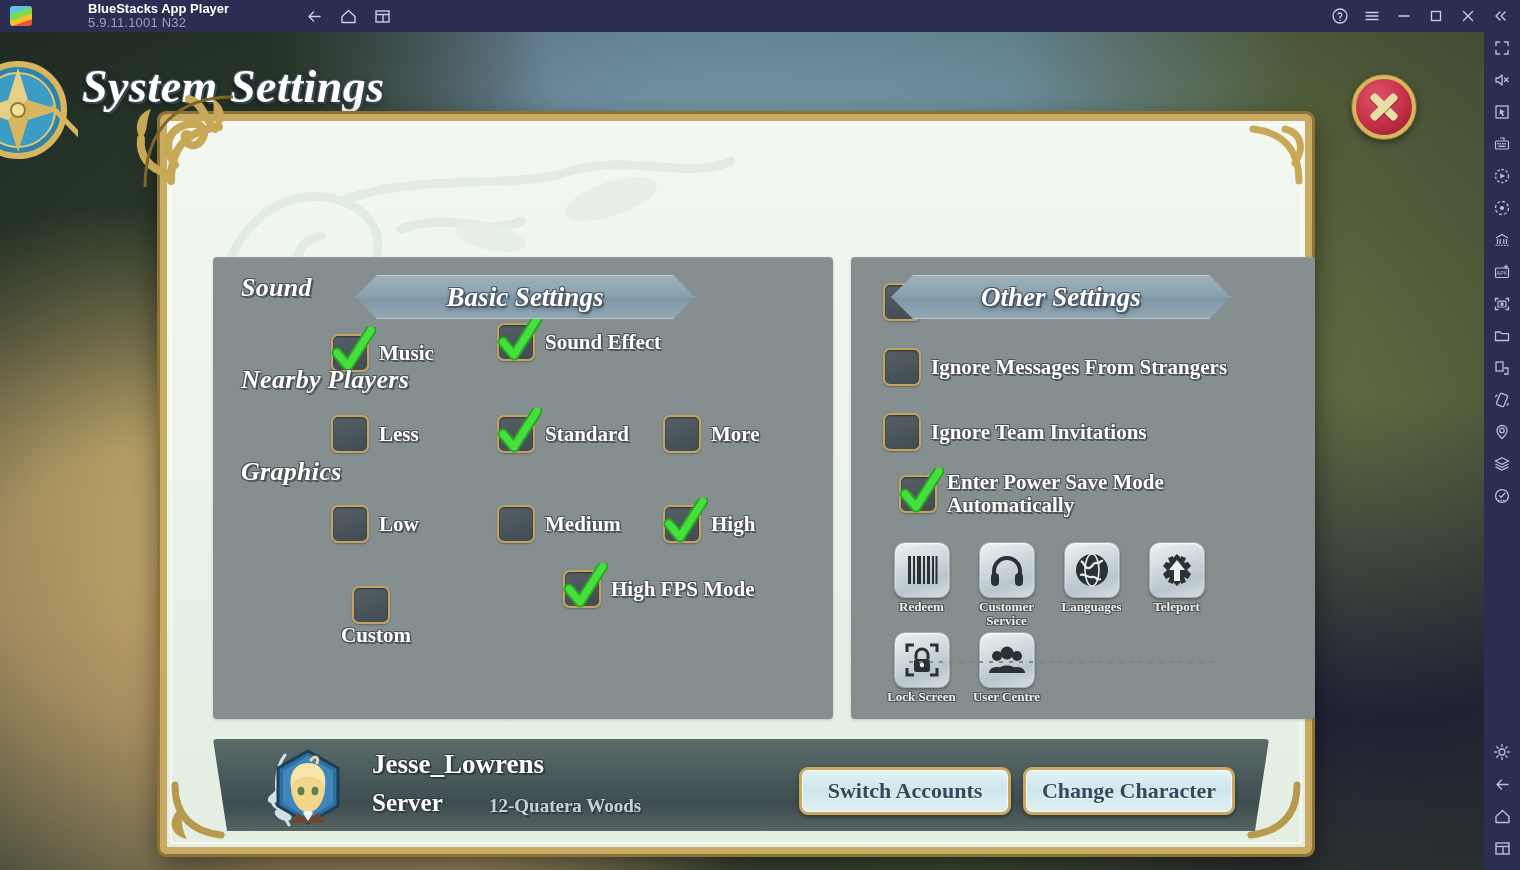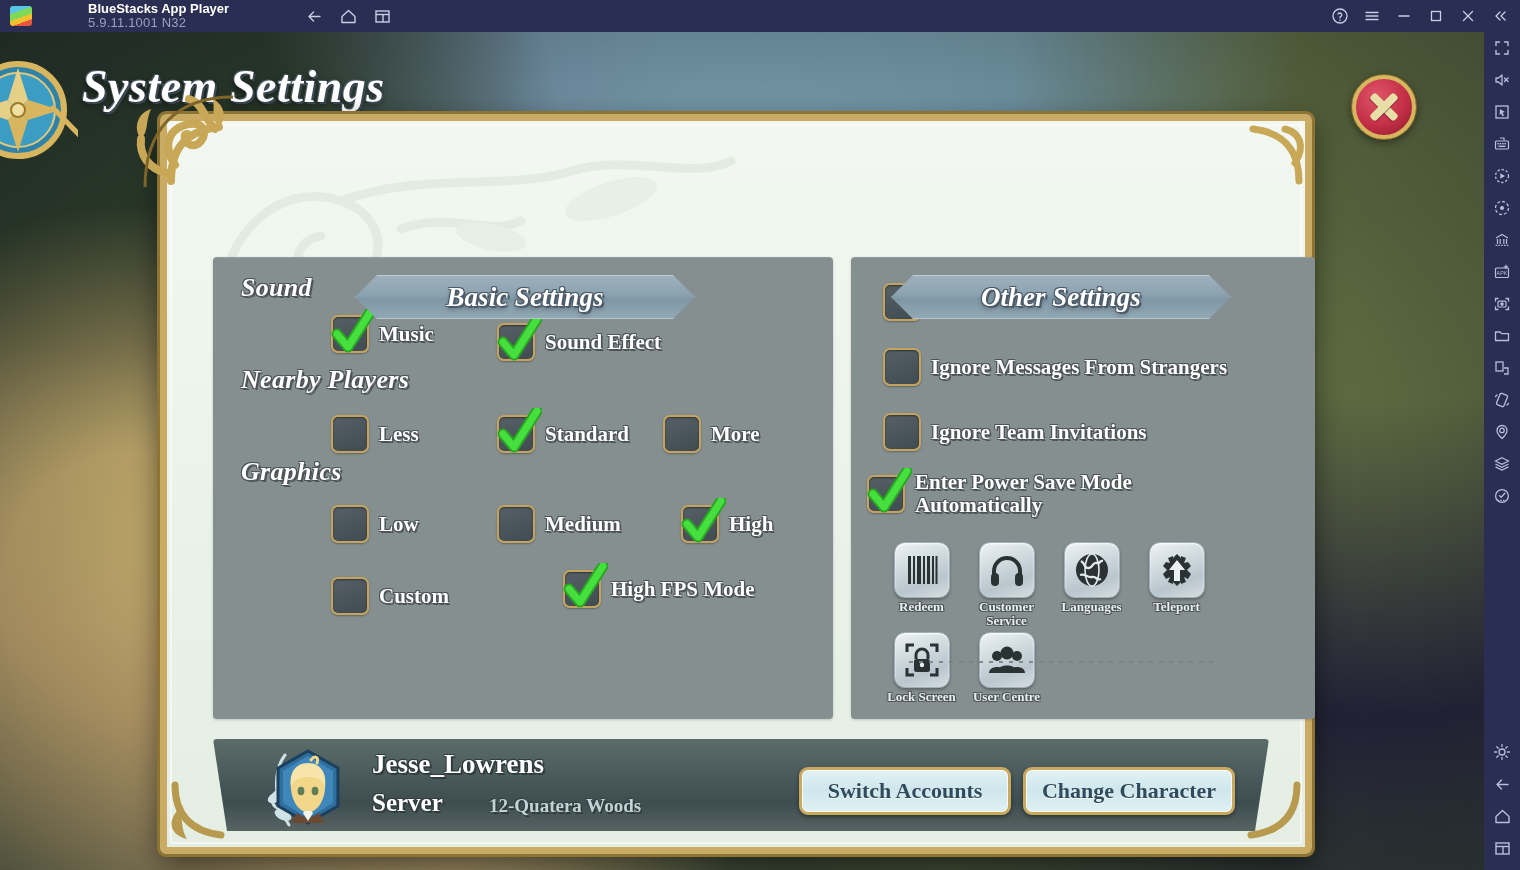--- a/index.html
+++ b/index.html
@@ -298,21 +298,21 @@
       <span>Basic Settings</span>
     </div>
     <div class="panel-banner" id="banner-other">
       <div class="bannerbg"></div>
       <span>Other Settings</span>
     </div>
 
     <div class="panel" id="panel-basic">
       <div class="sec-title" style="left:28px; top:16px;">Sound</div>
 
-      <div class="cb-row" style="left:118px; top:58px;">
+      <div class="cb-row" style="left:118px; top:77px;">
         <div class="cb on">
           <svg class="tick" viewBox="0 0 46 50">
             <path d="M7 26 L18 39 L41 3" fill="none" stroke="#2aa524" stroke-width="11" stroke-linecap="round" stroke-linejoin="round"></path>
             <path d="M7 26 L18 39 L41 3" fill="none" stroke="#46e03e" stroke-width="7" stroke-linecap="round" stroke-linejoin="round"></path>
           </svg>
         </div>
         <div class="cb-label">Music</div>
       </div>
 
       <div class="cb-row" style="left:284px; top:66px;">
@@ -348,31 +348,31 @@
       <div class="sec-title" style="left:28px; top:200px;">Graphics</div>
 
       <div class="cb-row" style="left:118px; top:248px;">
         <div class="cb"></div>
         <div class="cb-label">Low</div>
       </div>
       <div class="cb-row" style="left:284px; top:248px;">
         <div class="cb"></div>
         <div class="cb-label">Medium</div>
       </div>
-      <div class="cb-row" style="left:468px; top:248px;">
+      <div class="cb-row" style="left:450px; top:248px;">
         <div class="cb on">
           <svg class="tick" viewBox="0 0 46 50">
             <path d="M7 26 L18 39 L41 3" fill="none" stroke="#2aa524" stroke-width="11" stroke-linecap="round" stroke-linejoin="round"></path>
             <path d="M7 26 L18 39 L41 3" fill="none" stroke="#46e03e" stroke-width="7" stroke-linecap="round" stroke-linejoin="round"></path>
           </svg>
         </div>
         <div class="cb-label">High</div>
       </div>
 
-      <div class="cb-row" style="left:118px; top:320px;">
+      <div class="cb-row" style="left:118px; top:329px;flex-direction:column;">
         <div class="cb"></div>
         <div class="cb-label">Custom</div>
       </div>
       <div class="cb-row" style="left:350px; top:313px;justify-content:space-between;">
         <div class="cb on">
           <svg class="tick" viewBox="0 0 46 50">
             <path d="M7 26 L18 39 L41 3" fill="none" stroke="#2aa524" stroke-width="11" stroke-linecap="round" stroke-linejoin="round"></path>
             <path d="M7 26 L18 39 L41 3" fill="none" stroke="#46e03e" stroke-width="7" stroke-linecap="round" stroke-linejoin="round"></path>
           </svg>
         </div>
@@ -386,21 +386,21 @@
         <div class="cb-label">Ignore Friend Requests</div>
       </div>
       <div class="cb-row" style="left:32px; top:91px;">
         <div class="cb"></div>
         <div class="cb-label">Ignore Messages From Strangers</div>
       </div>
       <div class="cb-row" style="left:32px; top:156px;">
         <div class="cb"></div>
         <div class="cb-label">Ignore Team Invitations</div>
       </div>
-      <div class="cb-row" style="left:16px; top:214px;">
+      <div class="cb-row" style="left:48px; top:214px;">
         <div class="cb on">
           <svg class="tick" viewBox="0 0 46 50">
             <path d="M7 26 L18 39 L41 3" fill="none" stroke="#2aa524" stroke-width="11" stroke-linecap="round" stroke-linejoin="round"></path>
             <path d="M7 26 L18 39 L41 3" fill="none" stroke="#46e03e" stroke-width="7" stroke-linecap="round" stroke-linejoin="round"></path>
           </svg>
         </div>
         <div class="cb-label two">Enter Power Save Mode Automatically</div>
       </div>
 
       <div class="icon-grid" style="left:28px; top:285px;">

